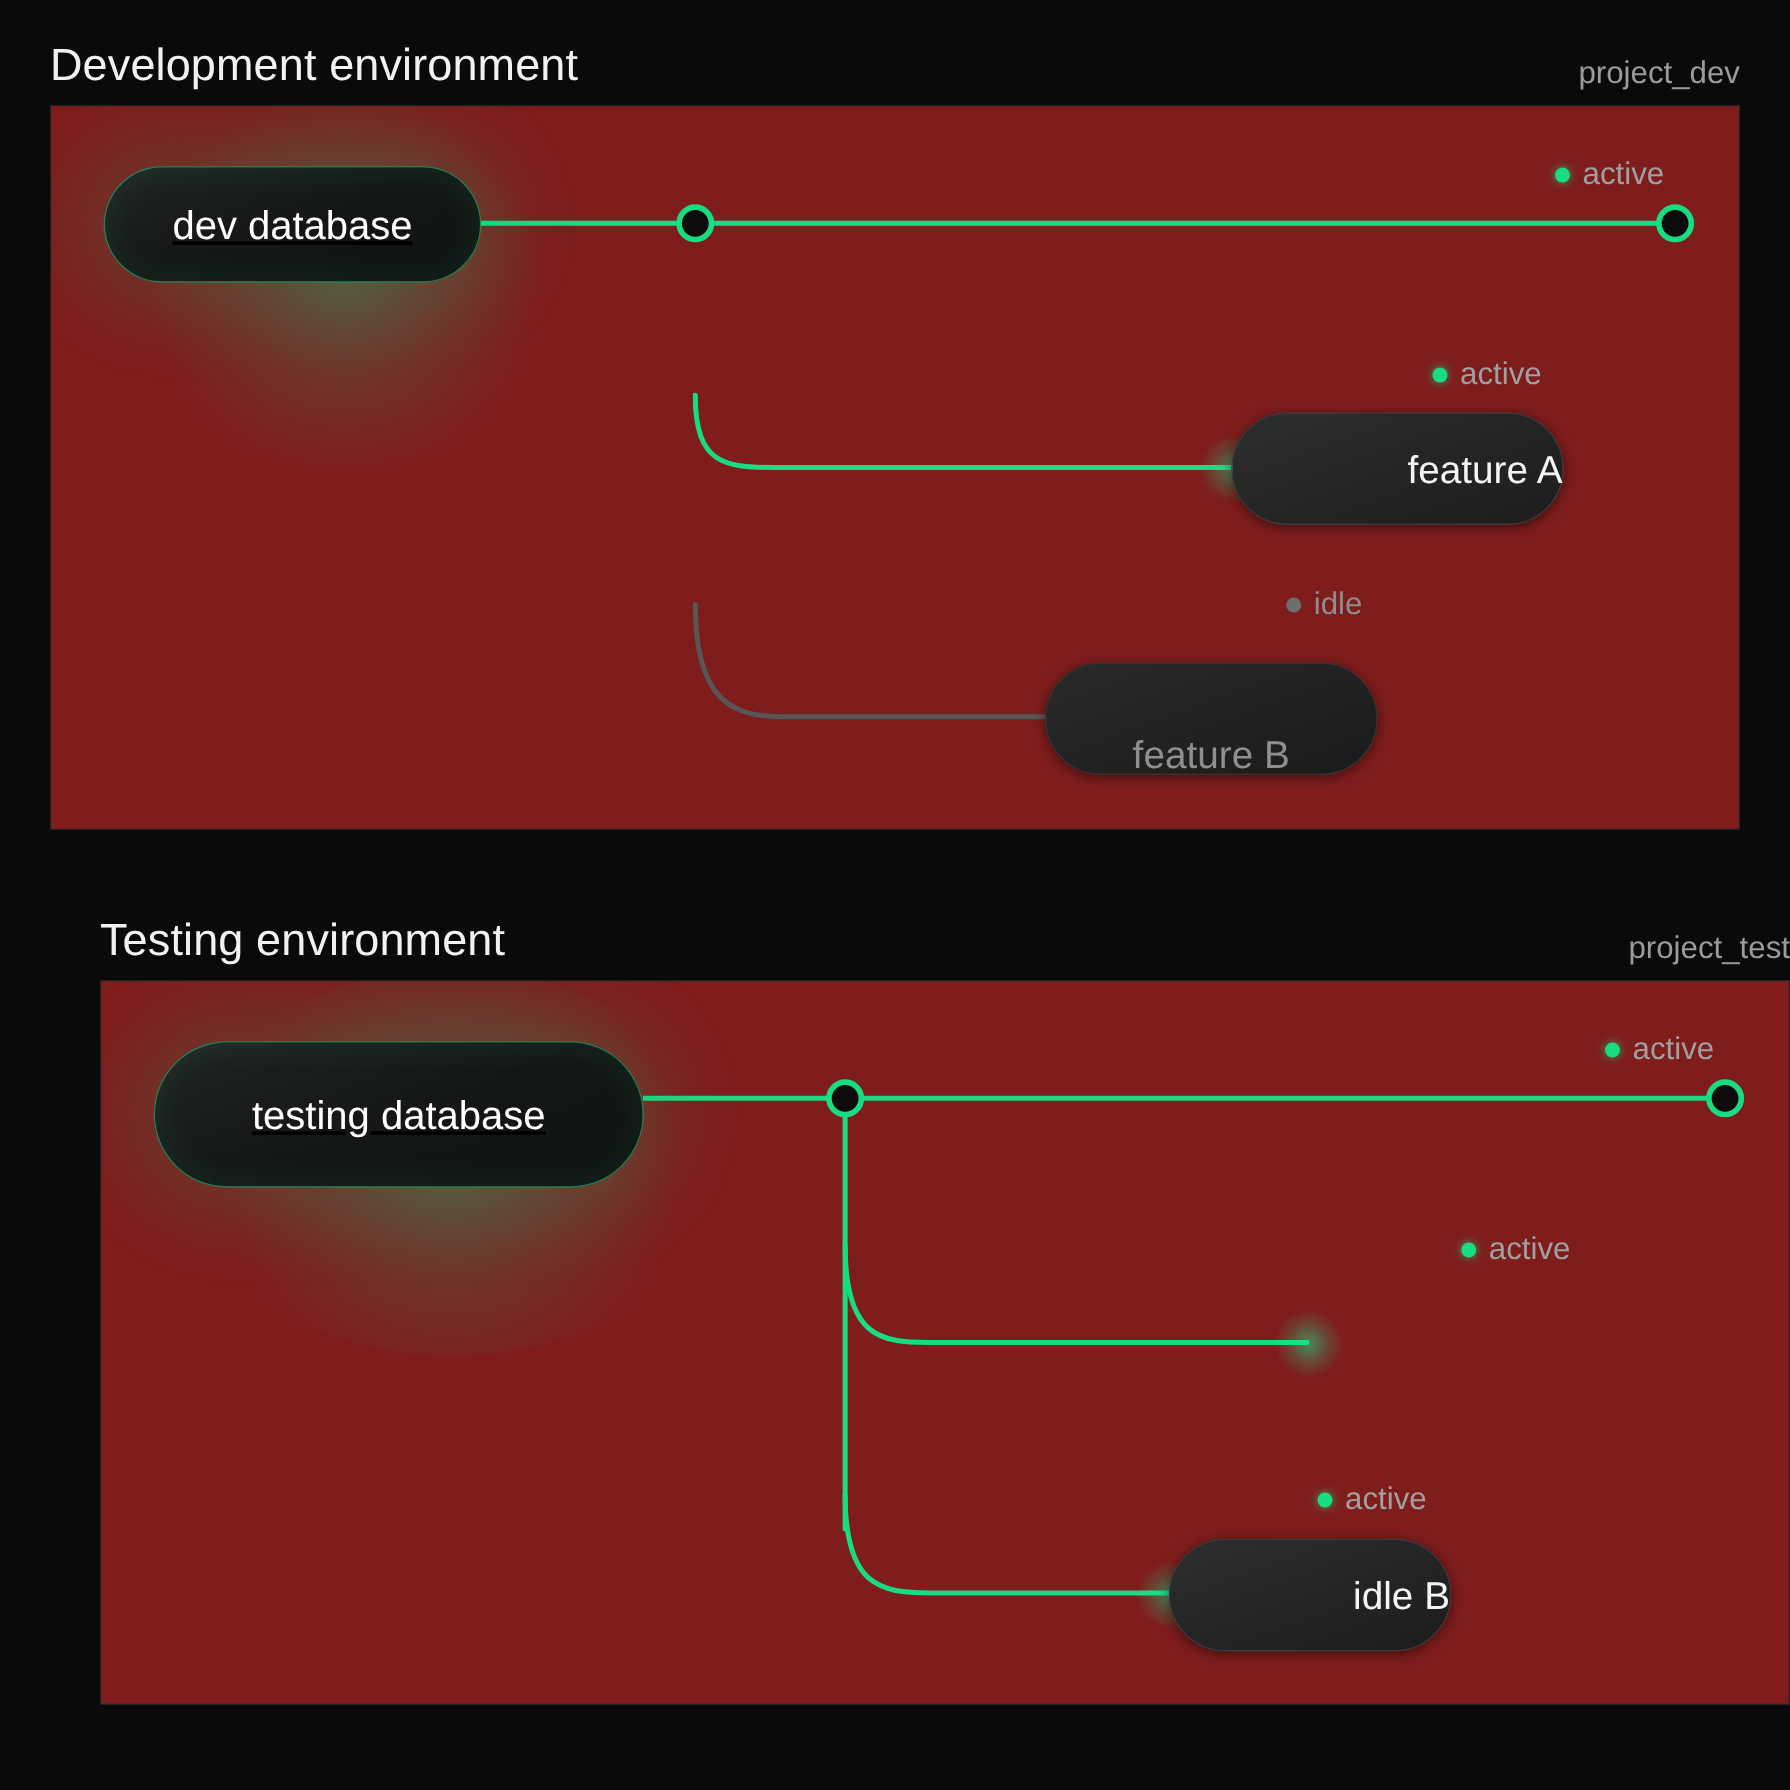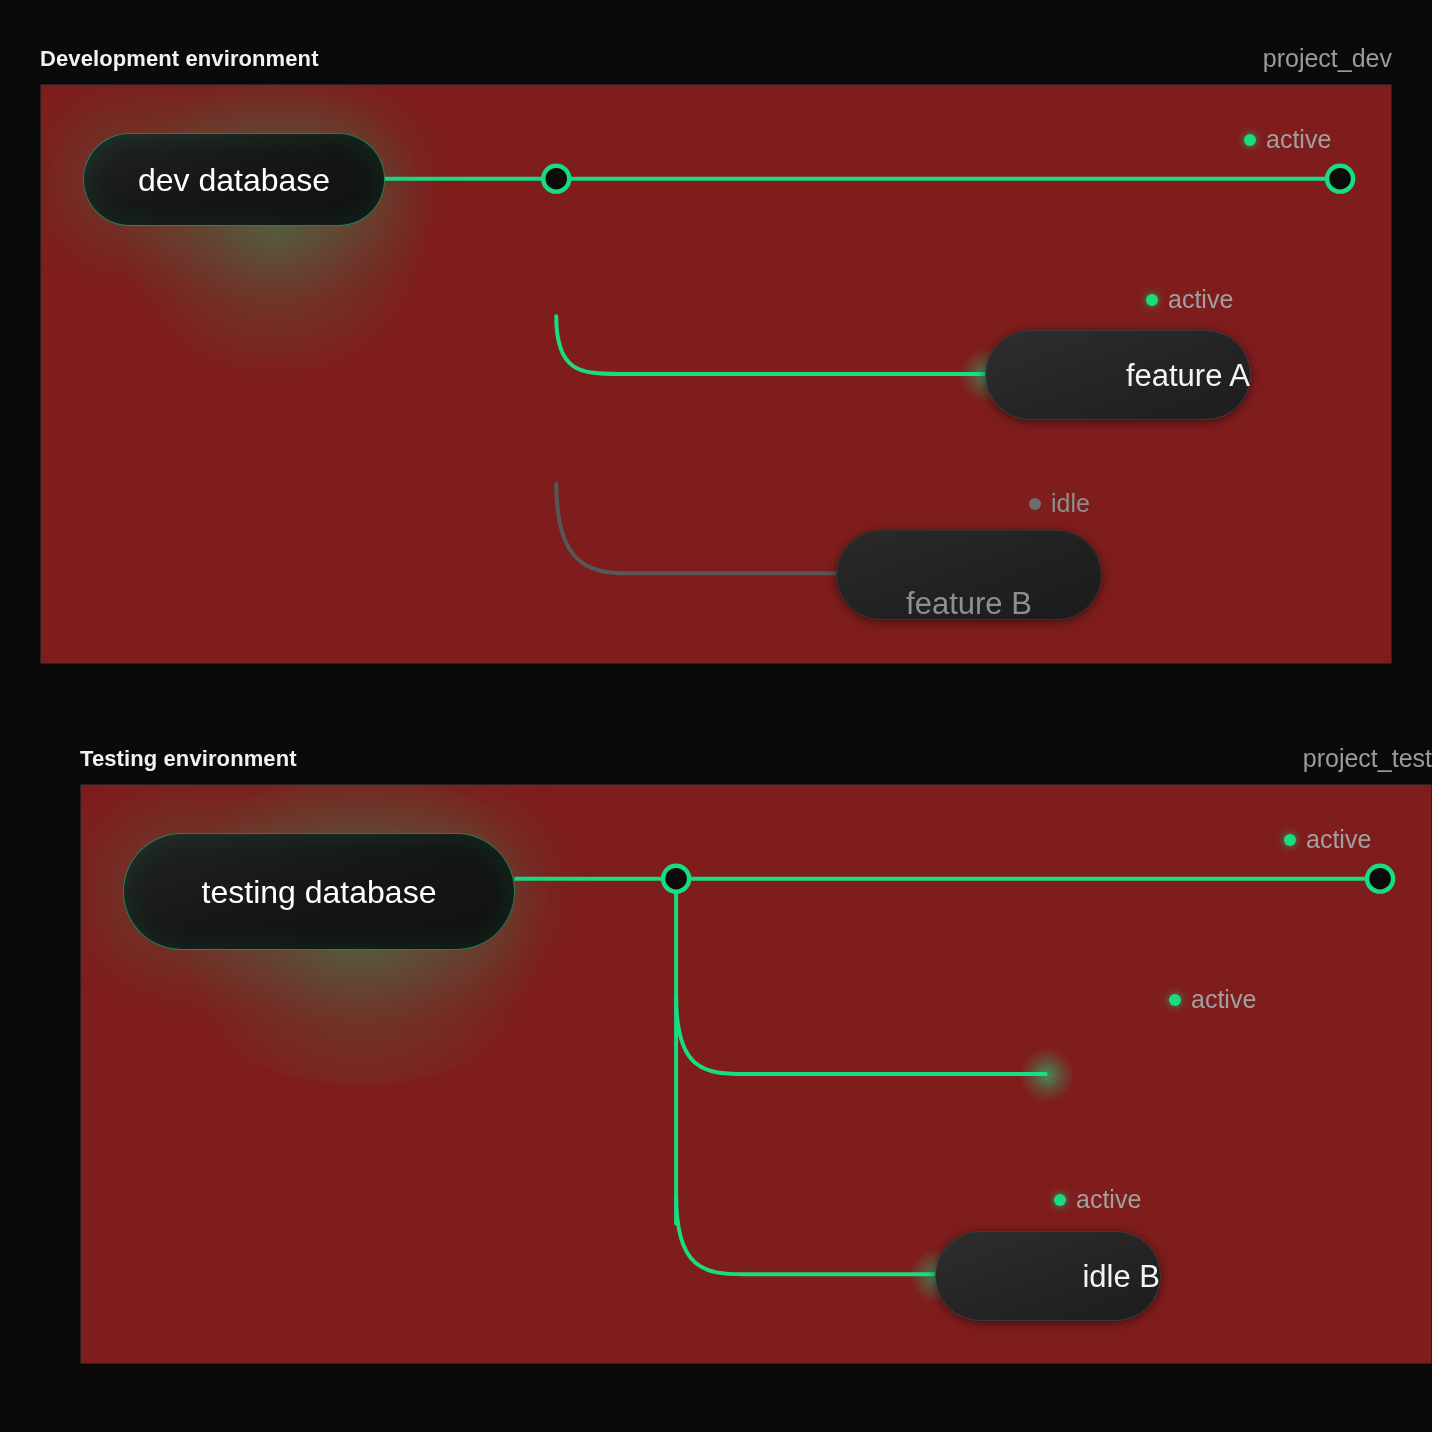--- a/index.html
+++ b/index.html
@@ -17,22 +17,22 @@
 
   .sec-header {
     position:relative;
     height:84px;
     padding:0 40px;
     display:flex;
     align-items:flex-end;
     justify-content:space-between;
   }
   .sec-title {
-    font-size:22px;
-    font-weight:bold;
+    font-size:36px;
+    font-weight:normal;
     color:#f2f2f2;
     letter-spacing:.1px;
     line-height:1;
     padding-bottom:14px;
   }
   .sec-project {
     font-size:25px;
     color:#9b9b9b;
     line-height:1;
     padding-bottom:13px;
@@ -62,20 +62,21 @@
     white-space:nowrap;
     z-index:3;
   }
   .node .node-label { line-height:1; }
 
   .node-db {
     background:linear-gradient(160deg,#222424 0%,#151716 50%,#101211 100%);
     border:1px solid rgba(46,214,140,.55);
     box-shadow:0 0 60px 24px rgba(16,185,110,.16),
                0 0 22px 4px rgba(16,185,110,.10) inset;
+    text-decoration:underline;
   }
   .node-db .node-label { color:#ffffff; font-size:32px; }
 
   .node-active {
     background:linear-gradient(160deg,#2e2e2e 0%,#242424 55%,#1d1d1d 100%);
     border:1px solid #3a3a3a;
     box-shadow:0 2px 10px rgba(0,0,0,.5);
     justify-content:flex-end;
   }
   .node-active .node-label { color:#f4f4f4; font-size:31px; }
@@ -165,21 +166,21 @@
         <div class="status" style="left:1203px; top:42px;">
           <span class="dot dot-active"></span>
           <span class="status-text text-active">active</span>
         </div>
 
         <div class="status" style="left:1105px; top:202px;">
           <span class="dot dot-active"></span>
           <span class="status-text text-active">active</span>
         </div>
 
-        <div class="status" style="left:988px; top:406px;">
+        <div class="status" style="left:988px; top:386px;">
           <span class="dot dot-idle"></span>
           <span class="status-text text-idle">idle</span>
         </div>
 
         <div class="node node-db" style="left:42px; top:48px; width:302px; height:93px;">
           <span class="node-label">dev database</span>
         </div>
 
         <div class="edge-glow" style="left:919px; top:263px;"></div>
         <div class="node node-active" style="left:944px; top:245px; width:266px; height:90px;">

